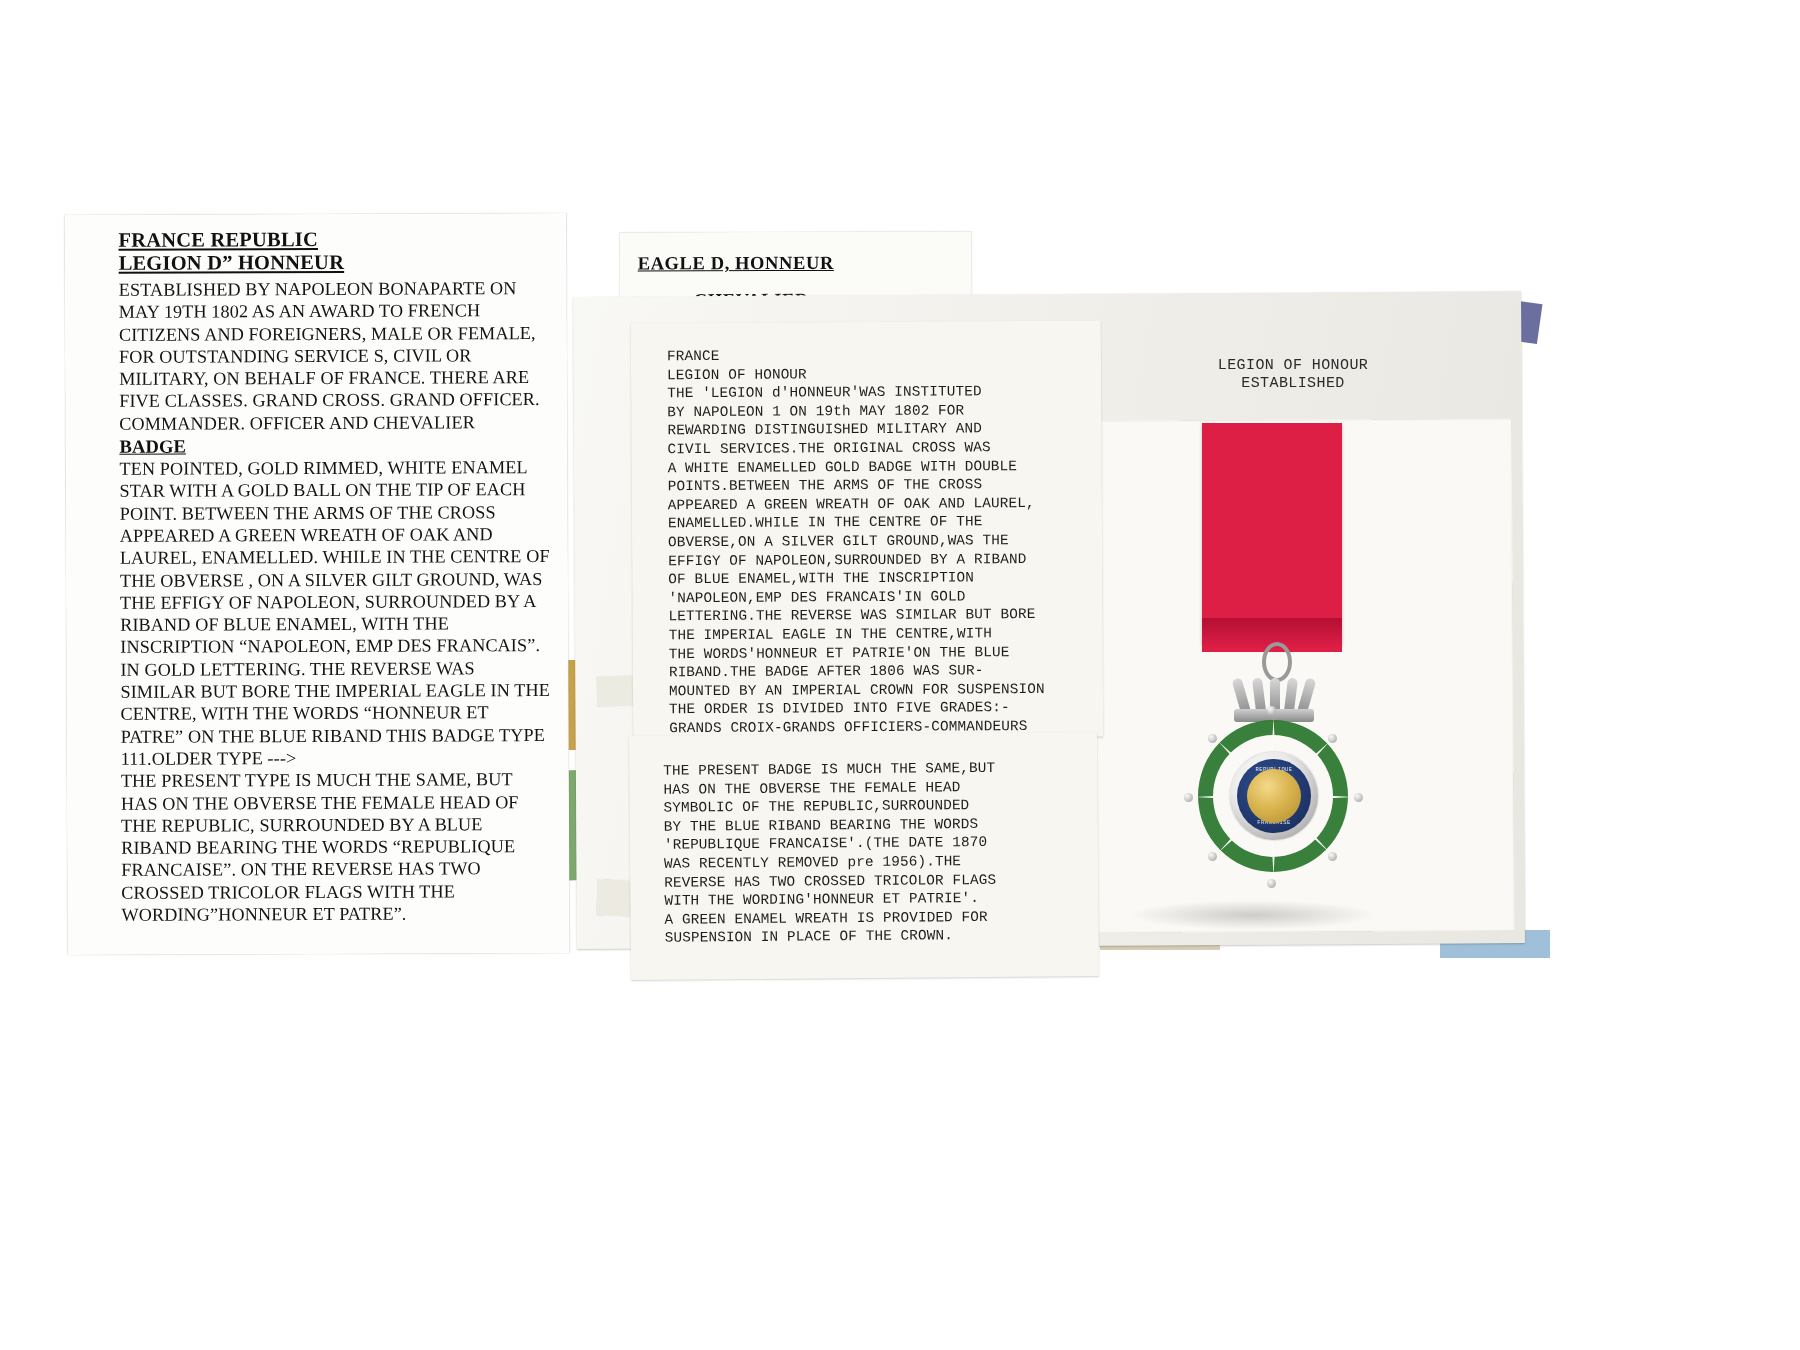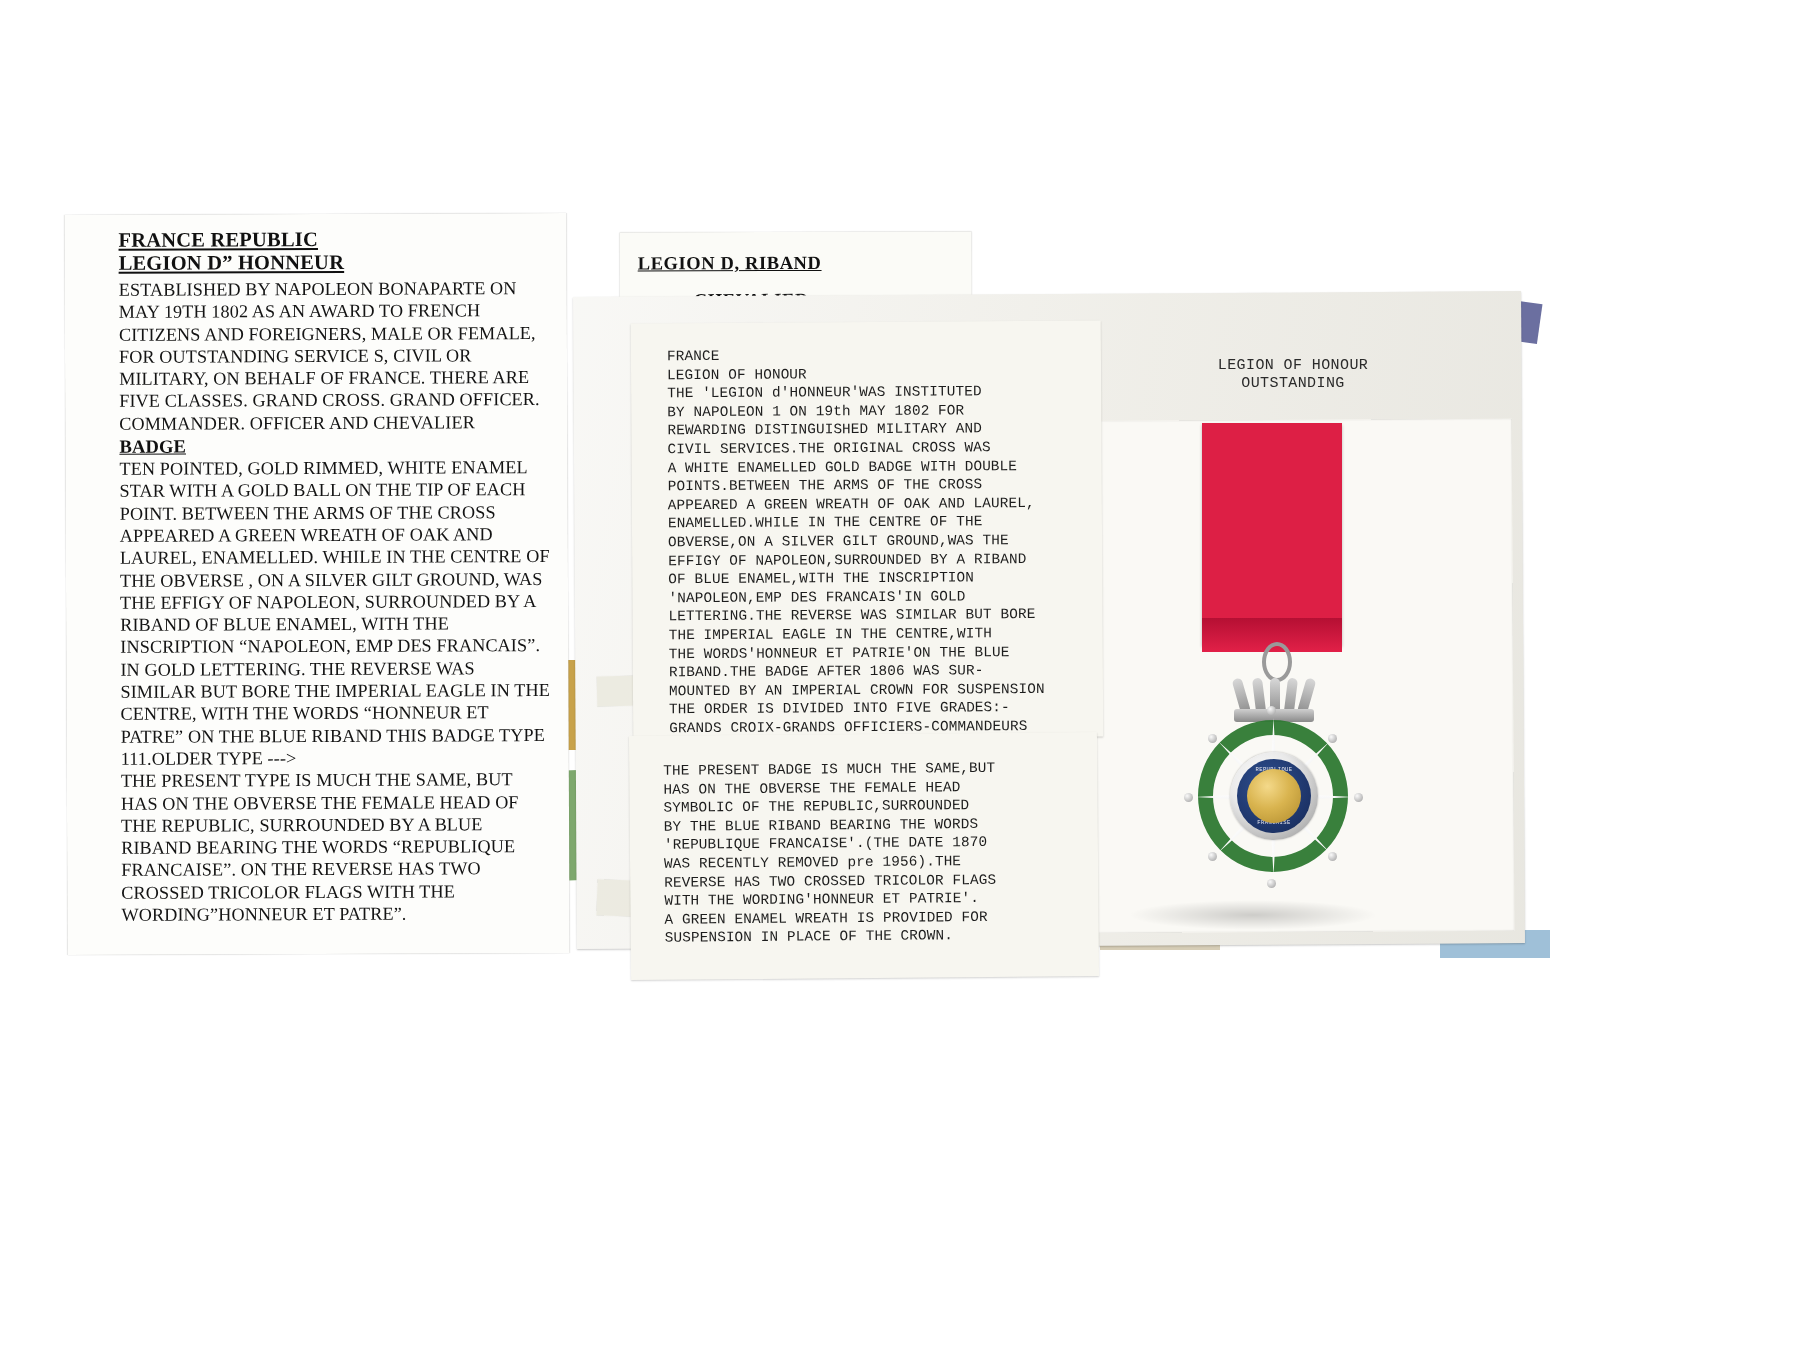--- a/index.html
+++ b/index.html
@@ -315,30 +315,30 @@
 
 <div id="scene">
 
   <div class="peek p1"></div>
   <div class="peek p2"></div>
   <div class="peek p3"></div>
   <div class="peek p4"></div>
   <div class="peek p5"></div>
 
   <div class="sheet-mid">
-    <div class="h1">LEGION D, RIBAND</div>
+    <div class="h1">EAGLE D, HONNEUR</div>
     <div class="h2">CHEVALIER</div>
   </div>
 
   <div class="card-main"></div>
 
   <div class="mount"></div>
   <div class="mount-label">
     <div>LEGION OF HONOUR</div>
-    <div>OUTSTANDING</div>
+    <div>ESTABLISHED</div>
   </div>
 
   <div class="tape t1"></div>
   <div class="tape t2"></div>
   <div class="tape t3"></div>
 
   <div class="slip slip-top">
     <div class="txt">FRANCE
 LEGION OF HONOUR
 THE 'LEGION d'HONNEUR'WAS INSTITUTED

